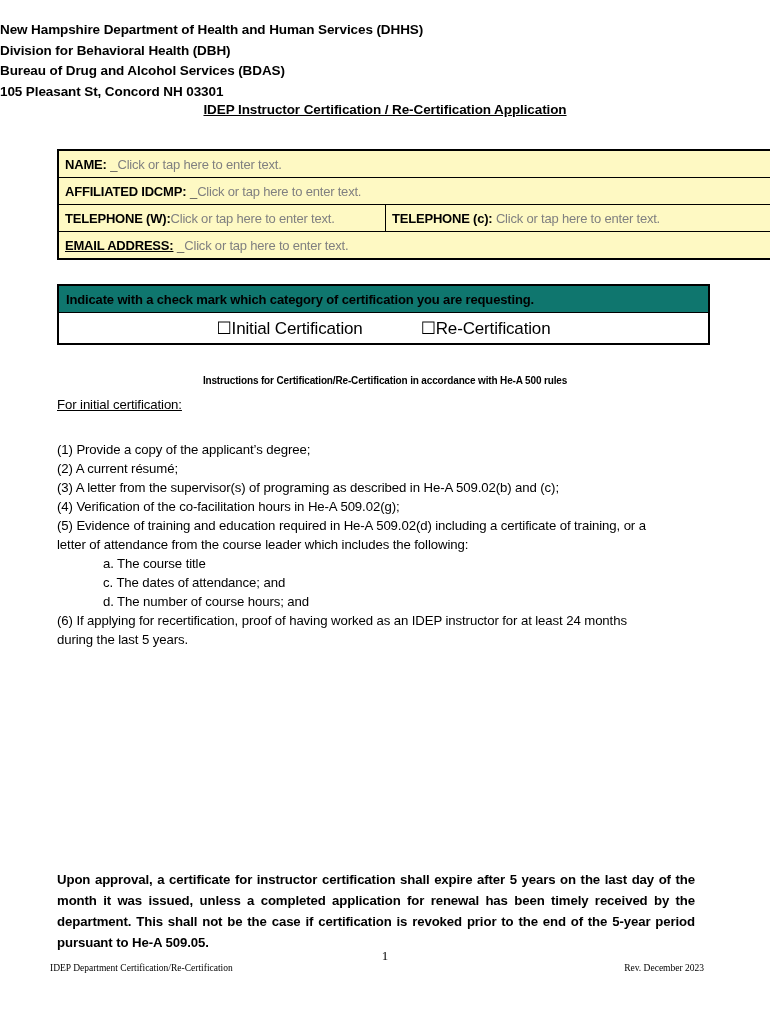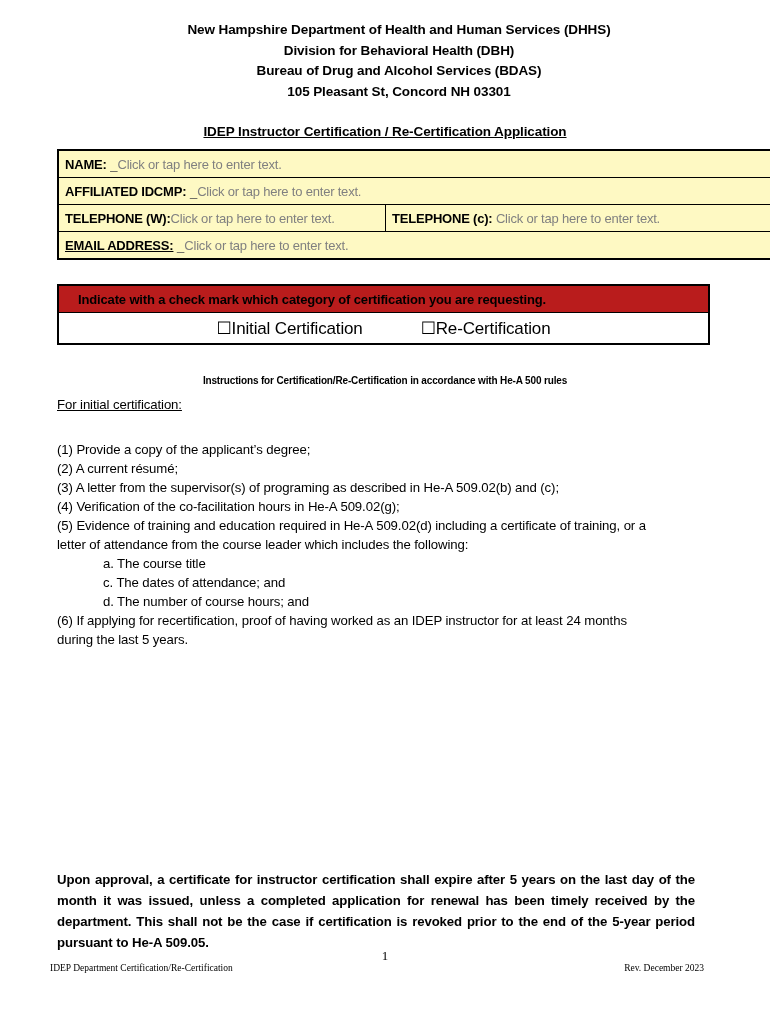--- a/index.html
+++ b/index.html
@@ -17,36 +17,34 @@
   }
   .page {
     position: relative;
     width: 770px;
     height: 1024px;
     box-sizing: border-box;
   }
 
   
   .header {
-    text-align: center;
+    text-align: left;
     padding-top: 20px;
-    padding-left: 28px;
   }
   .header-line {
     font-size: 13.5px;
     font-weight: bold;
     line-height: 20.5px;
     letter-spacing: -0.1px;
   }
 
   .doc-title {
     text-align: center;
     font-size: 13.5px;
     font-weight: bold;
-    margin-top: 22px;
     letter-spacing: -0.1px;
   }
   .doc-title span {
     text-decoration: underline;
   }
 
   
   .info-table {
     position: absolute;
     left: 57px;
@@ -85,24 +83,24 @@
   .cat-table {
     position: absolute;
     left: 57px;
     top: 284px;
     width: 653px;
     border: 2px solid #000;
     border-collapse: collapse;
     box-sizing: border-box;
   }
   .cat-head {
-    background: #b91c1c;
+    background: #0f766e;
     border: 1px solid #000;
     height: 24px;
-    padding-left: 19px;
+    padding-left: 7px;
     font-size: 13px;
     font-weight: bold;
     letter-spacing: -0.15px;
     vertical-align: middle;
   }
   .cat-body {
     border: 1px solid #000;
     height: 28px;
     vertical-align: middle;
     text-align: center;

